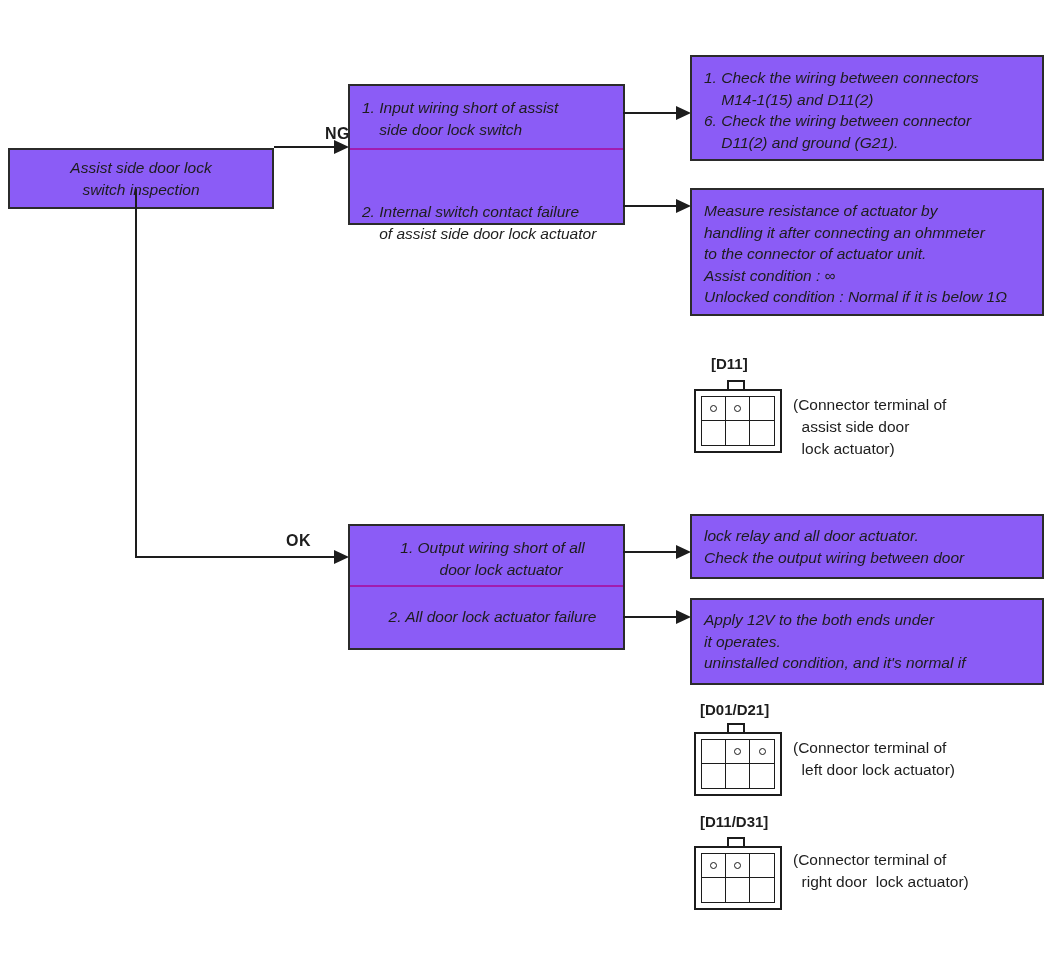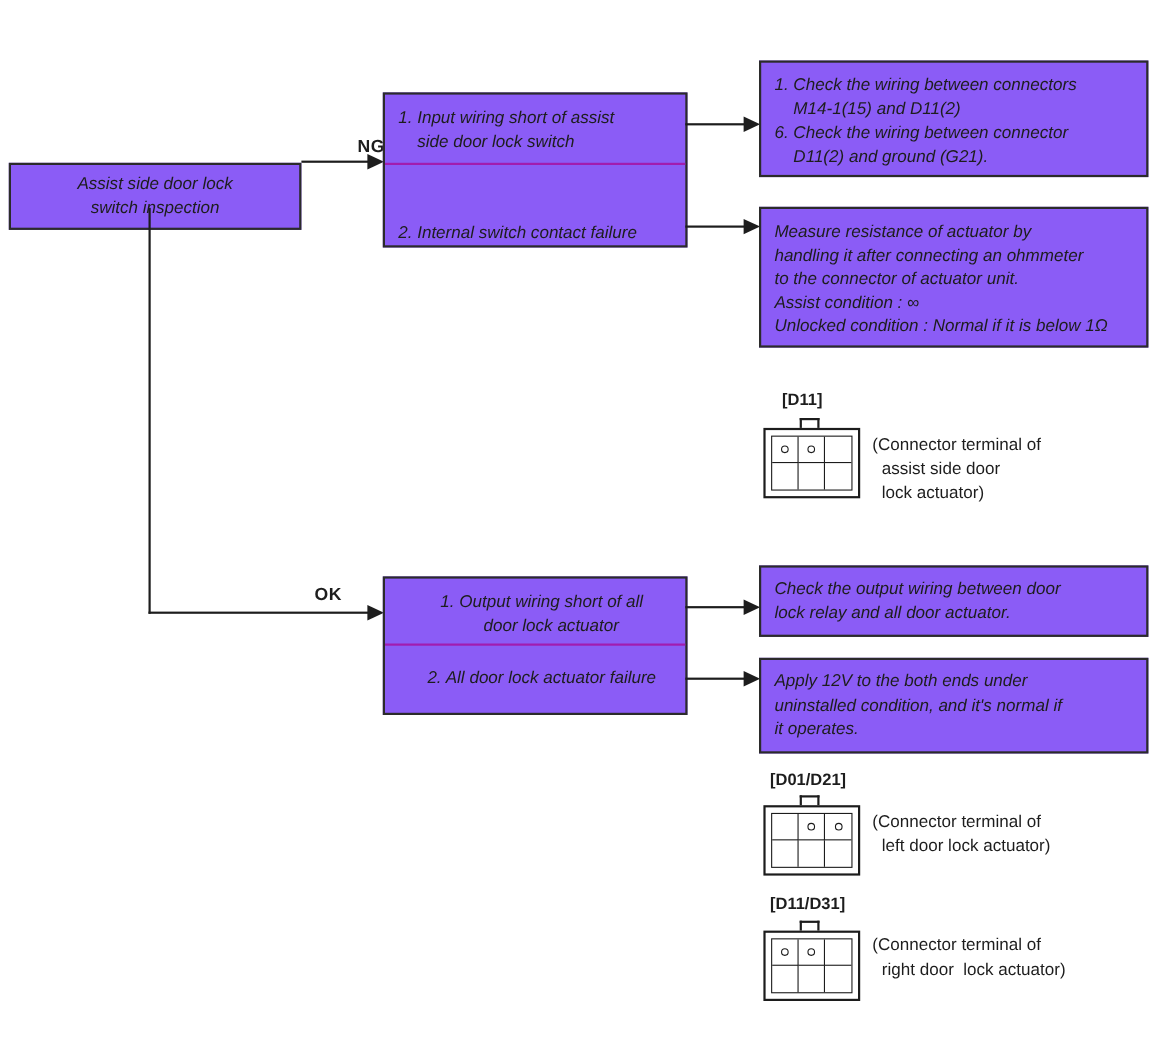--- a/index.html
+++ b/index.html
@@ -111,20 +111,21 @@
   <div class="box" style="left:348px;top:84px;width:277px;height:141px;">
     <div class="cell-divider" style="height:64px;padding:11px 0 0 12px;">
       <div class="lines">
         <div>1. Input wiring short of assist</div>
         <div>    side door lock switch</div>
       </div>
     </div>
     <div style="padding:14px 0 0 12px;margin-top:37px;">
       <div class="lines">
         <div>2. Internal switch contact failure</div>
+        <div>    of assist side door lock actuator</div>
       </div>
     </div>
   </div>
 
   <div class="hline" style="left:623px;top:112px;width:56px;"></div>
   <div class="arrowhead" style="left:676px;top:106px;"></div>
   <div class="hline" style="left:623px;top:205px;width:56px;"></div>
   <div class="arrowhead" style="left:676px;top:199px;"></div>
 
   <div class="box" style="left:690px;top:55px;width:354px;height:106px;padding:10px 4px 0 12px;">
@@ -185,30 +186,30 @@
     </div>
   </div>
 
   <div class="hline" style="left:623px;top:551px;width:56px;"></div>
   <div class="arrowhead" style="left:676px;top:545px;"></div>
   <div class="hline" style="left:623px;top:616px;width:56px;"></div>
   <div class="arrowhead" style="left:676px;top:610px;"></div>
 
   <div class="box" style="left:690px;top:514px;width:354px;height:65px;padding:9px 4px 0 12px;">
     <div class="lines">
+      <div>lock relay and all door actuator.</div>
       <div>Check the output wiring between door</div>
-      <div>lock relay and all door actuator.</div>
     </div>
   </div>
 
   <div class="box" style="left:690px;top:598px;width:354px;height:87px;padding:9px 4px 0 12px;">
     <div class="lines">
       <div>Apply 12V to the both ends under</div>
+      <div>it operates.</div>
       <div>uninstalled condition, and it's normal if</div>
-      <div>it operates.</div>
     </div>
   </div>
 
   <div class="conn-lbl" style="left:700px;top:701px;">[D01/D21]</div>
   <div class="conn" style="left:694px;top:732px;">
     <div class="conn-tab"></div>
     <div class="conn-body">
       <div class="conn-grid">
         <div class="conn-cell"></div>
         <div class="conn-cell has-circle"></div>

